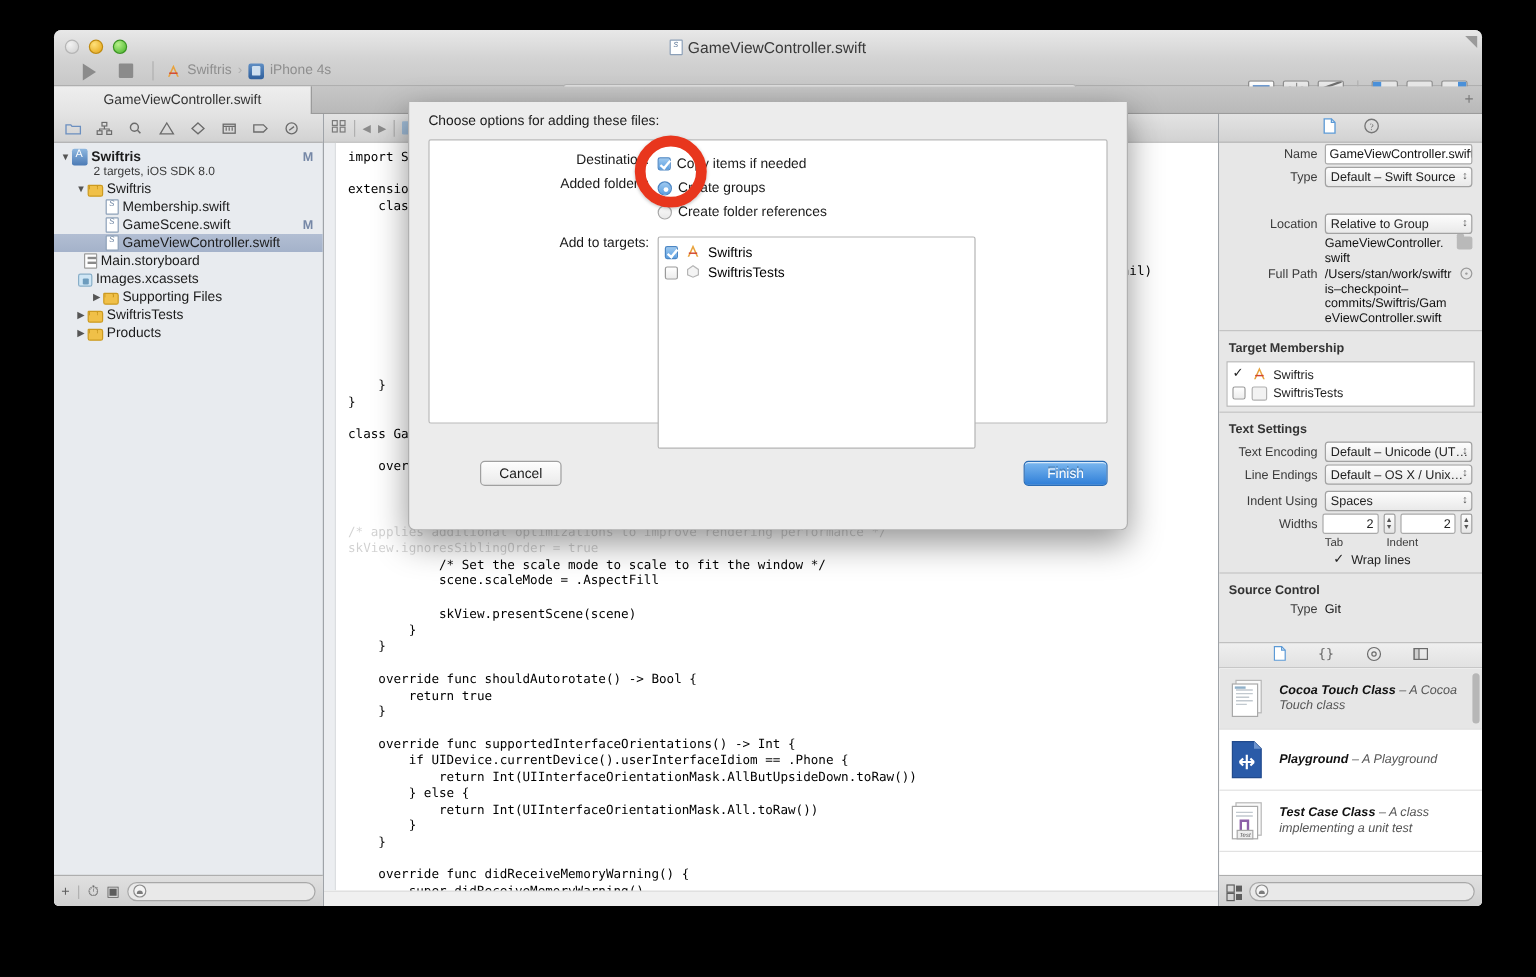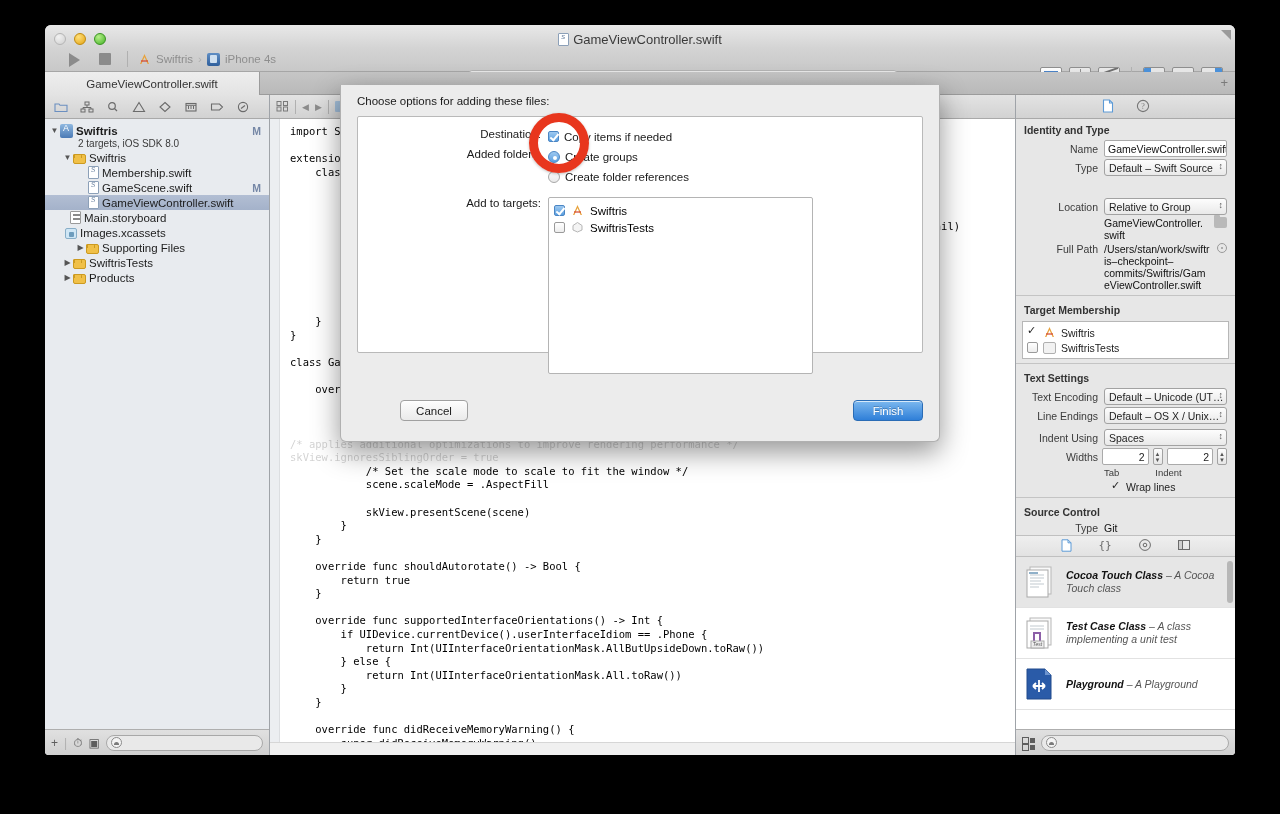--- a/index.html
+++ b/index.html
@@ -324,21 +324,21 @@
     width: 12px; height: 12px; border-radius: 50%; border: 1px solid #a8a8a8;
     background: linear-gradient(#fbfbfb,#e9e9e9); flex: none; position: relative;
   }
   .radio.on { background: linear-gradient(#9ec9f0,#5b9fe0); border-color: #4b86c4; }
   .radio.on::after { content: ""; position: absolute; left: 4px; top: 4px; width: 4px; height: 4px; border-radius: 50%; background: #fff; }
   .targets-box {
     width: 265px; height: 177px; background: #fff; border: 1px solid #b4b4b4; border-radius: 2px;
     padding: 4px 5px;
   }
   .tg-row { display: flex; align-items: center; gap: 6px; height: 17px; font-size: 11.5px; }
-  .sheet-footer { position: absolute; left: 0; right: 0; bottom: 0; height: 52px; }
+  .sheet-footer { position: absolute; left: 0; right: 0; bottom: 16px; height: 52px; }
   .btn {
     position: absolute; height: 21px; border-radius: 4px; font-size: 11.5px;
     display: flex; align-items: center; justify-content: center; color: #1a1a1a;
     border: 1px solid #a0a0a0; background: linear-gradient(#fdfdfd,#eaeaea);
     box-shadow: 0 1px 0 rgba(255,255,255,.7) inset;
   }
   .btn.cancel { left: 59px; bottom: 20px; width: 68px; }
   .btn.finish {
     right: 16px; bottom: 20px; width: 70px; color: #fff;
     background: linear-gradient(#7cb8ef,#2f7fd8); border-color: #2a6cb5;
@@ -636,21 +636,20 @@
           <span>
             <svg width="14" height="14" viewBox="0 0 14 14">
                 <circle cx="7" cy="7" r="5.6" fill="none" stroke="#767676" stroke-width="1.1"></circle>
                 <text x="7" y="10" font-size="8" text-anchor="middle" fill="#767676" font-family="Liberation Serif, serif">?</text>
               </svg>
           </span>
         </div>
 
         <div class="ut-scroll">
 
-          <div class="sec-title">Identity and Type</div>
           <div class="frow">
             <span class="flabel">Name</span>
             <span class="finput">GameViewController.swift</span>
           </div>
           <div class="frow">
             <span class="flabel">Type</span>
             <span class="fpopup">Default – Swift Source</span>
           </div>
           <div class="frow" style="margin-top:20px">
             <span class="flabel">Location</span>
@@ -768,39 +767,39 @@
                   <rect x="3" y="6" width="21" height="27" fill="#fff" stroke="#a9a9a9"></rect>
                   <path d="M6 11h14M6 14h14M6 17h11M6 20h14M6 23h9" stroke="#c2c9cf" stroke-width="1.2"></path>
                   <rect x="5" y="8" width="9" height="2" fill="#8fb0c9"></rect>
                 </svg>
             </span>
             <span class="lib-text"><b>Cocoa Touch Class</b> <span>– A Cocoa Touch class</span></span>
           </div>
           <div class="lib-item">
             <span class="lib-thumb">
               <svg width="34" height="36" viewBox="0 0 34 36">
+                  <path d="M3 3h18l6 6v24H3z" fill="#2a5ba8" stroke="#214a8c"></path>
+                  <path d="M21 3v6h6" fill="#6d94cf"></path>
+                  <path d="M9 20h12M9 20l3-3M9 20l3 3M21 20l-3-3M21 20l-3 3M15 14v12" stroke="#fff" stroke-width="1.8" fill="none"></path>
+                </svg>
+            </span>
+            <span class="lib-text"><b>Playground</b> <span>– A Playground</span></span>
+          </div>
+          <div class="lib-item">
+            <span class="lib-thumb">
+              <svg width="34" height="36" viewBox="0 0 34 36">
                   <rect x="6" y="3" width="21" height="27" fill="#fafafa" stroke="#b7b7b7"></rect>
                   <rect x="3" y="6" width="21" height="27" fill="#fff" stroke="#a9a9a9"></rect>
                   <path d="M6 11h14M6 14h14" stroke="#c2c9cf" stroke-width="1.2"></path>
                   <path d="M10 18h6v9h-6z" fill="none" stroke="#8d5fa8" stroke-width="2"></path>
                   <rect x="7" y="26" width="13" height="7" fill="#eee" stroke="#a9a9a9"></rect>
                   <text x="13.5" y="31.4" font-size="5" text-anchor="middle" fill="#555" font-family="Liberation Sans, sans-serif">Test</text>
                 </svg>
             </span>
             <span class="lib-text"><b>Test Case Class</b> <span>– A class implementing a unit test</span></span>
-          </div>
-          <div class="lib-item">
-            <span class="lib-thumb">
-              <svg width="34" height="36" viewBox="0 0 34 36">
-                  <path d="M3 3h18l6 6v24H3z" fill="#2a5ba8" stroke="#214a8c"></path>
-                  <path d="M21 3v6h6" fill="#6d94cf"></path>
-                  <path d="M9 20h12M9 20l3-3M9 20l3 3M21 20l-3-3M21 20l-3 3M15 14v12" stroke="#fff" stroke-width="1.8" fill="none"></path>
-                </svg>
-            </span>
-            <span class="lib-text"><b>Playground</b> <span>– A Playground</span></span>
           </div>
           <div class="lib-scrollbar"></div>
         </div>
 
         <div class="lib-filter">
           <span class="grid-ico"></span>
           <div class="nf-field">
             <span class="nf-circ"></span>
             <span title=""></span>
           </div>

